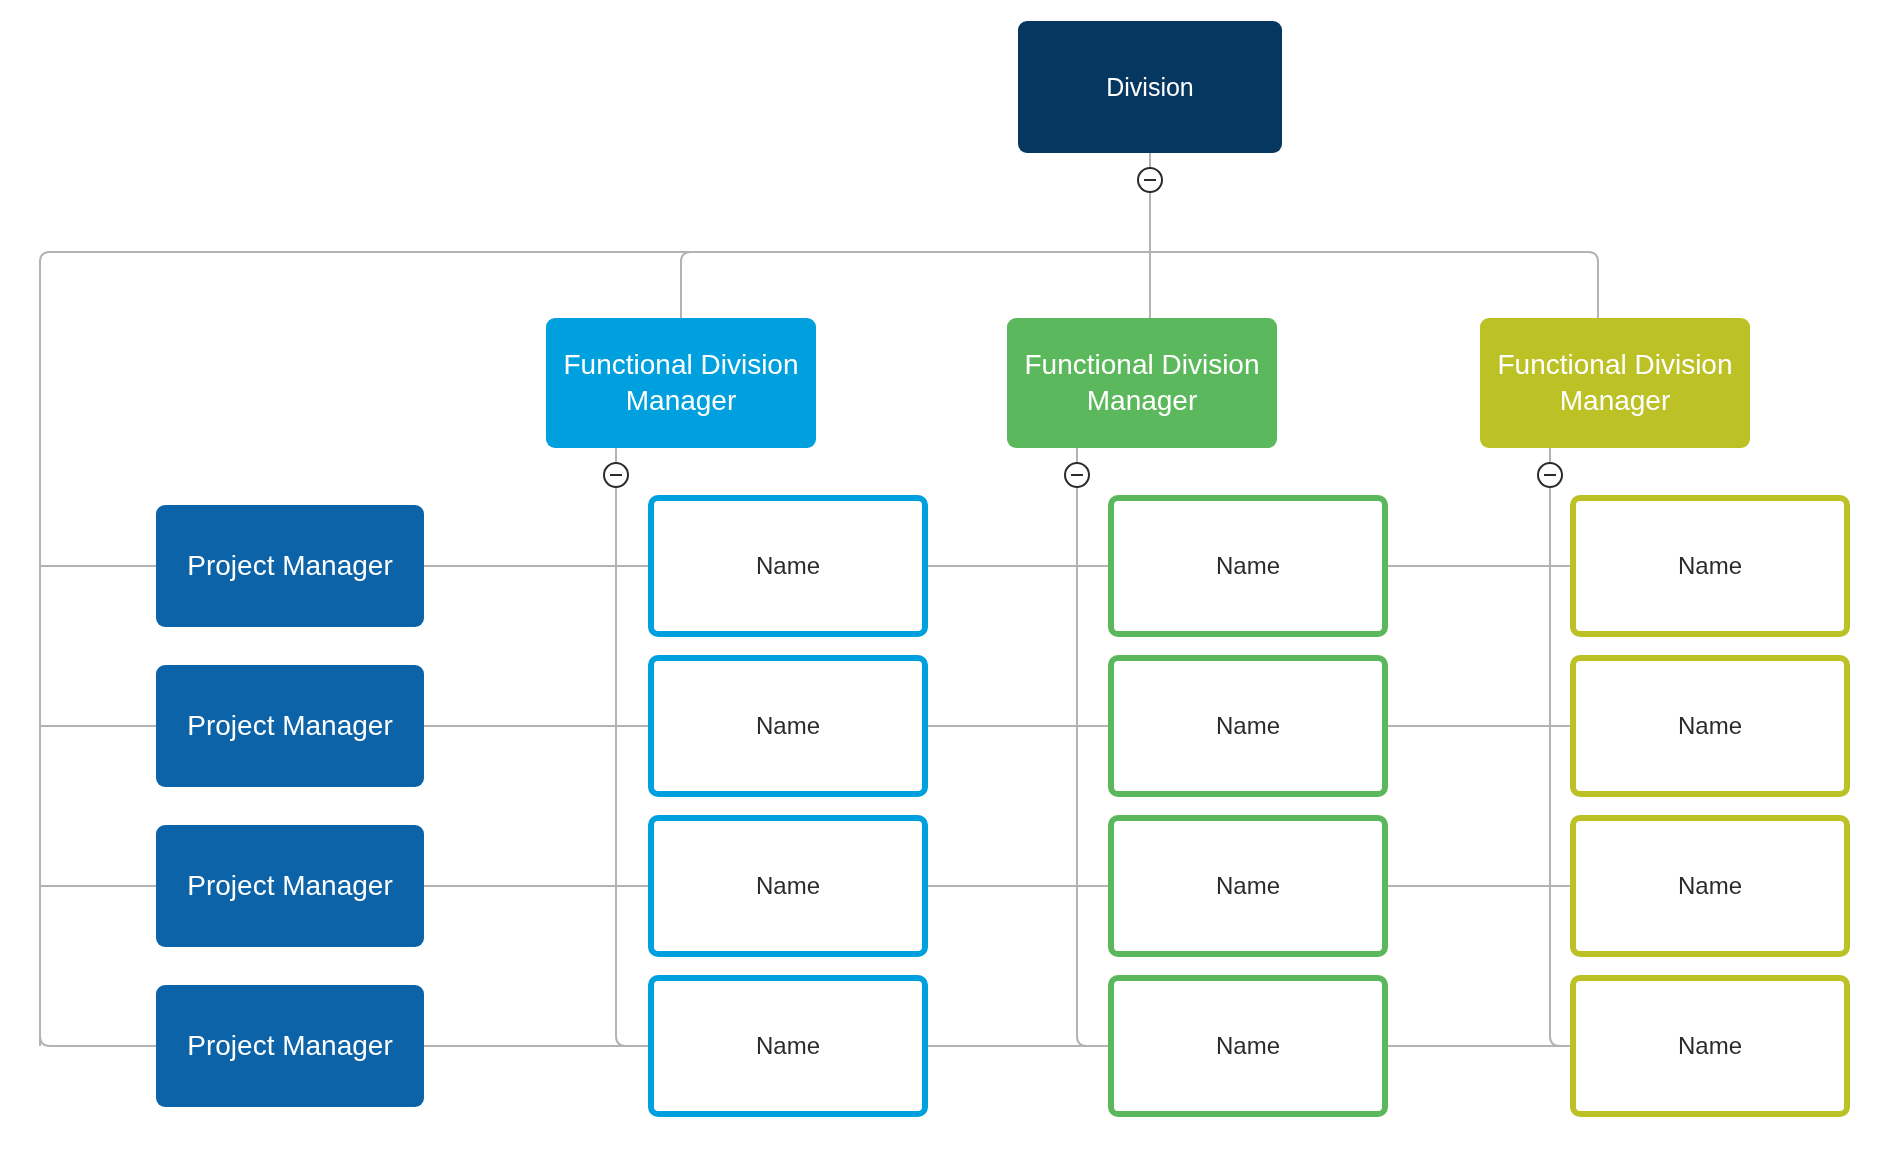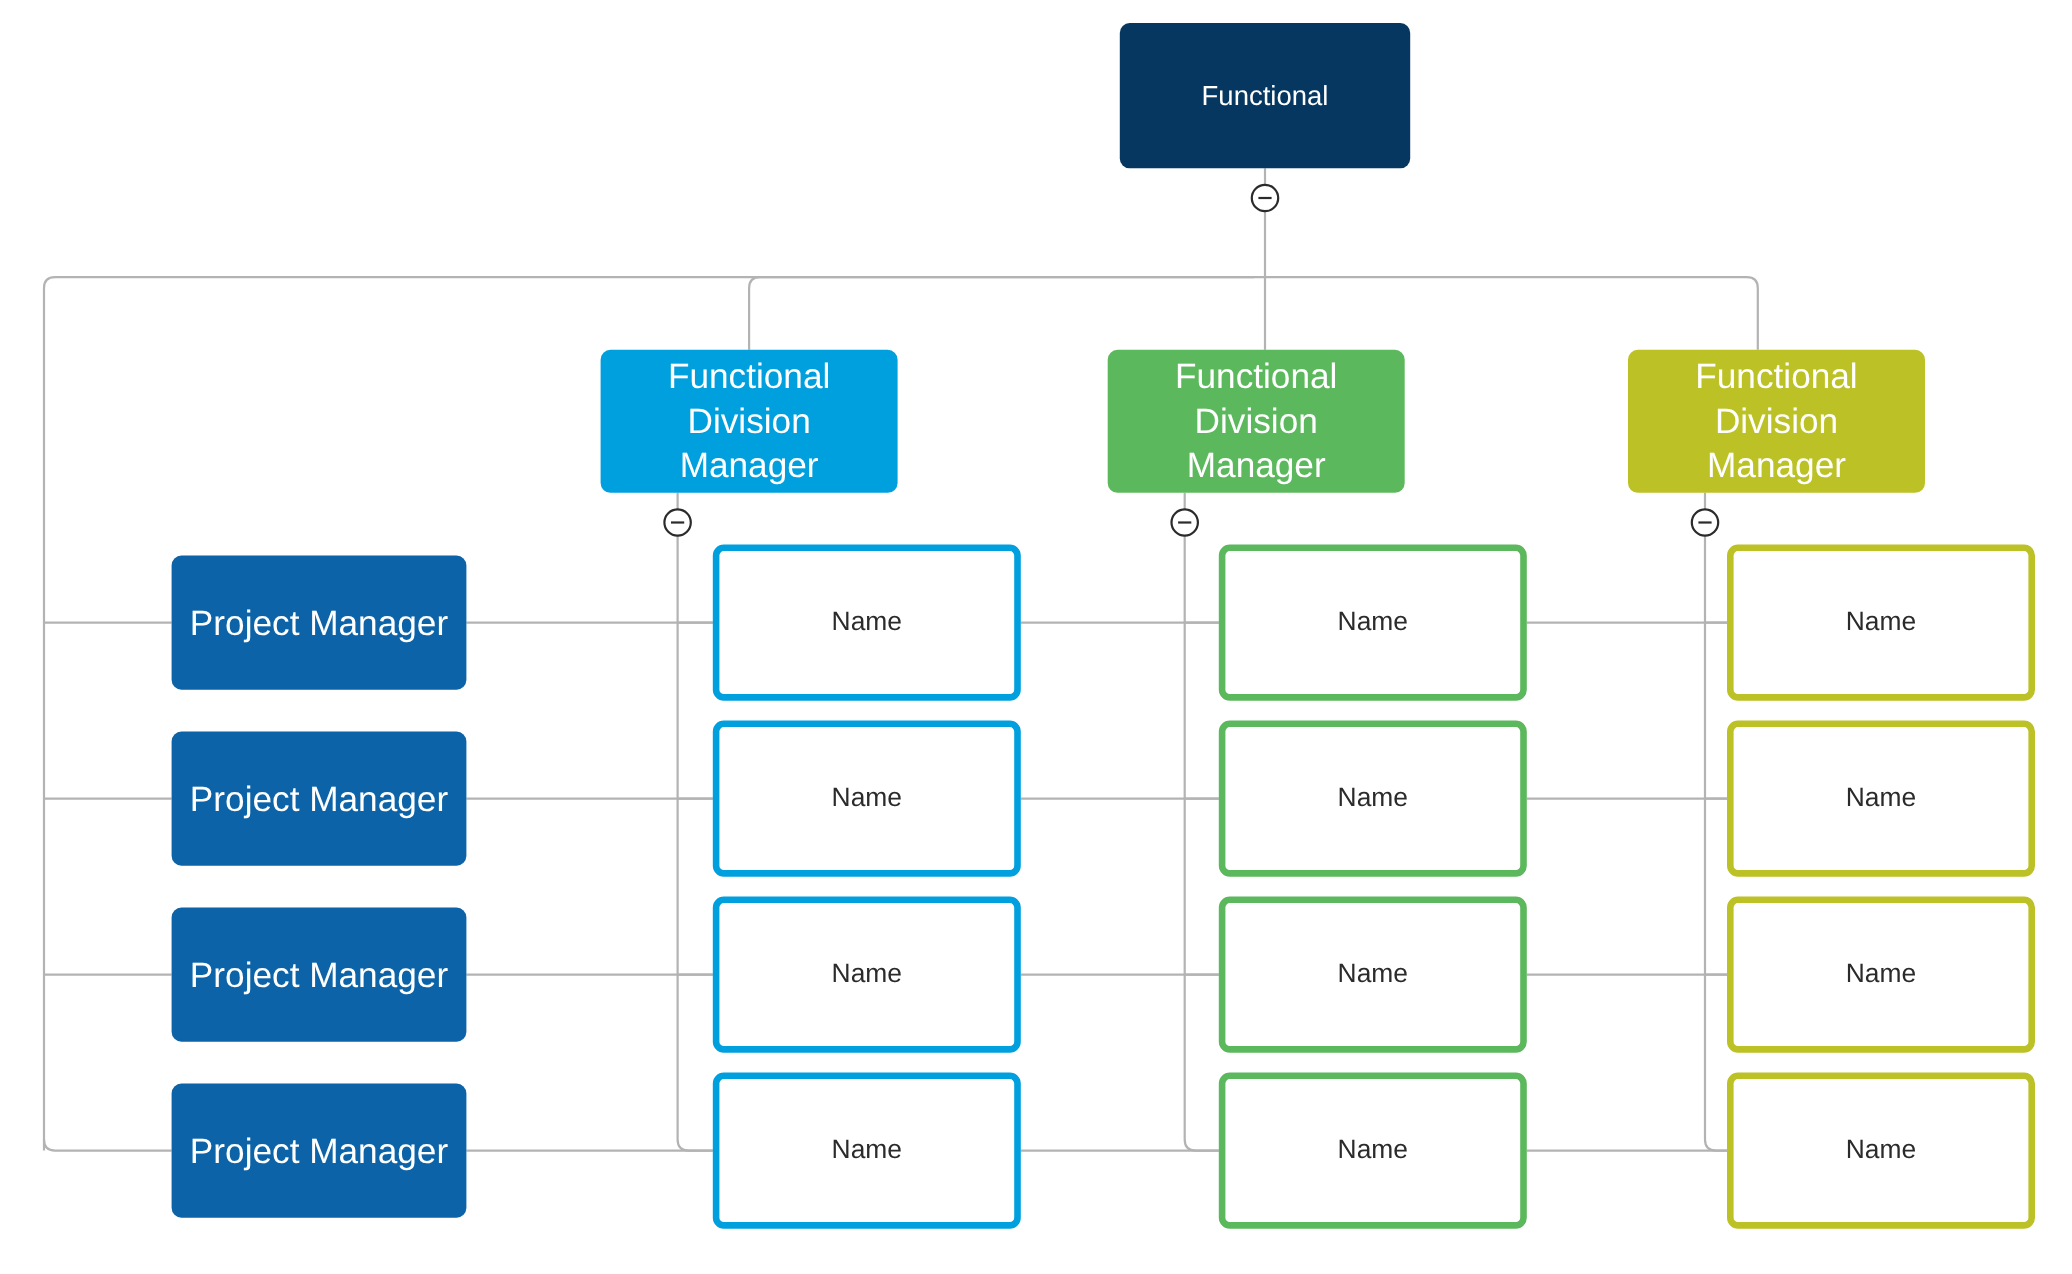--- a/index.html
+++ b/index.html
@@ -30,21 +30,21 @@
     box-sizing: border-box;
     display: flex;
     align-items: center;
     justify-content: center;
     text-align: center;
     border-radius: 9px;
     line-height: 1.28;
   }
   .node-filled {
     color: #ffffff;
-    font-size: 32px;
+    font-size: 28px;
   }
   .node-president {
     font-size: 25px;
   }
   .node-outline {
     background: #ffffff;
     border-style: solid;
     border-width: 6px;
     border-radius: 10px;
     color: #2b2b2b;
@@ -123,21 +123,21 @@
 
       <path d="M1550,448 L1550,1036 Q1550,1046 1560,1046 L1570,1046"></path>
       <path d="M1550,566 L1570,566"></path>
       <path d="M1550,726 L1570,726"></path>
       <path d="M1550,886 L1570,886"></path>
 
     </g>
   </svg>
 
   <div class="node node-filled node-president" style="left:1018px; top:21px; width:264px; height:132px; background:#063760;">
-    <span class="node-label">Functional</span>
+    <span class="node-label">Division</span>
   </div>
 
   <div class="collapse-toggle" style="left:1137px; top:167px;">
     <span class="minus-bar"></span>
   </div>
 
   <div class="node node-filled" style="left:546px; top:318px; width:270px; height:130px; background:#00A0DF;">
     <span class="node-label">Functional Division
 Manager</span>
   </div>

